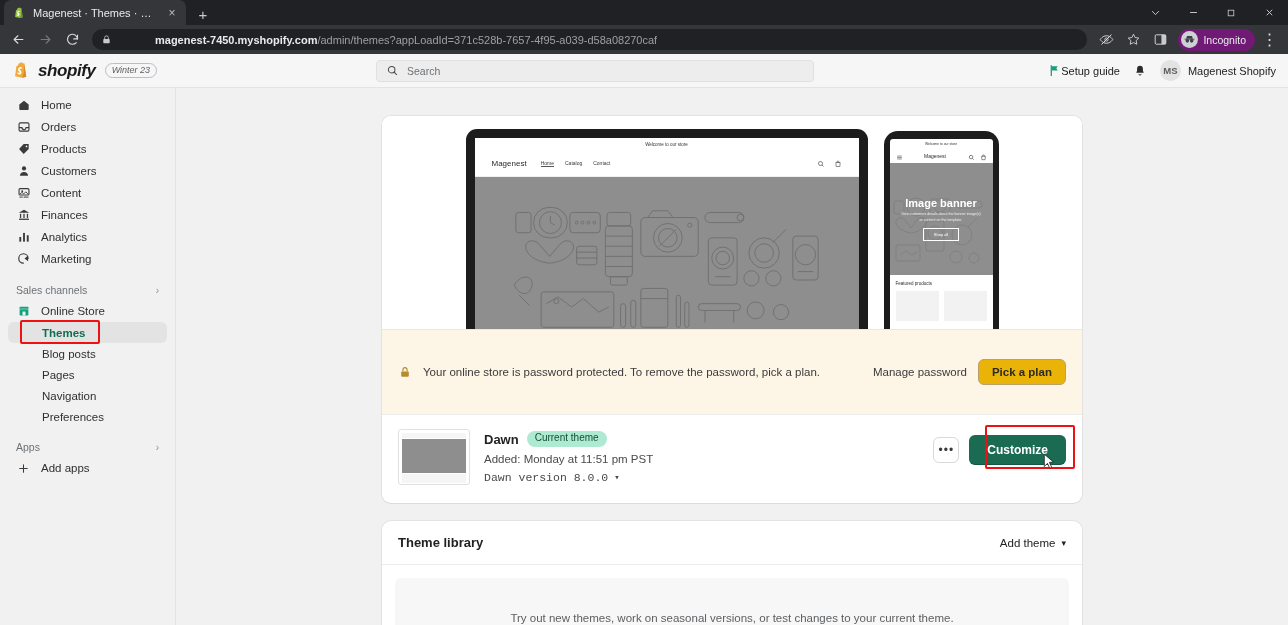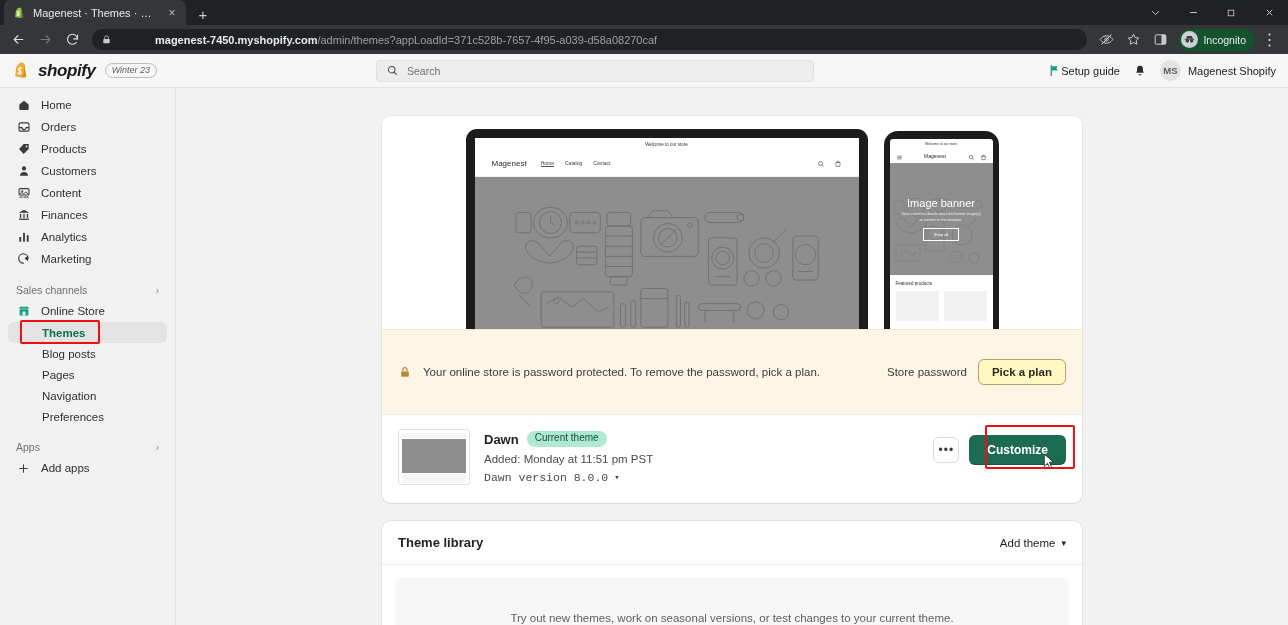--- a/index.html
+++ b/index.html
@@ -103,21 +103,21 @@
     font-size: 11px;
     color: #9aa0a6;
     white-space: nowrap;
     overflow: hidden;
   }
   .omni-url b { color: #e8eaed; font-weight: 700; margin-left: 36px; }
   .incognito-pill {
     display: flex;
     align-items: center;
     gap: 5px;
-    background: #14532d;
+    background: #701a75;
     border-radius: 12px;
     height: 22px;
     padding: 0 9px 0 3px;
     margin-left: 3px;
   }
   .incog-avatar {
     width: 17px; height: 17px;
     border-radius: 50%;
     background: #cdd0d4;
     display: flex; align-items: center; justify-content: center;
@@ -338,21 +338,21 @@
     background: #8e8e8e;
     display: flex;
     flex-direction: column;
     align-items: center;
     justify-content: center;
     gap: 3px;
     position: relative;
     overflow: hidden;
   }
   .ph-hero-title {
-    font-size: 11px; color: #fff; font-weight: 400;
+    font-size: 11px; color: #fff; font-weight: 700;
     position: relative; z-index: 2;
   }
   .ph-hero-sub {
     font-size: 3.6px; color: #f0f0f0; text-align: center;
     line-height: 1.5; width: 82px; position: relative; z-index: 2;
   }
   .ph-hero-btn {
     border: 0.7px solid #fff; color: #fff;
     font-size: 4px; padding: 3px 10px;
     margin-top: 2px; position: relative; z-index: 2;
@@ -370,21 +370,21 @@
     background: #fdf5e6;
     border-top: 1px solid #f2e6cd;
     display: flex;
     align-items: center;
     padding: 29px 16px;
     gap: 11px;
   }
   .banner-text { font-size: 11.5px; color: #3b3b3b; flex: 1; }
   .banner-link { font-size: 11.5px; color: #3b3b3b; }
   .banner-btn {
-    background: #fef9c3;
+    background: #eab308;
     border: 1px solid #b9a06a;
     border-radius: 6px;
     font-size: 11.5px;
     font-weight: 600;
     color: #2e2a20;
     padding: 6px 13px;
   }
 
   
   .theme-row {
@@ -882,21 +882,21 @@
         </div>
 
         <div class="banner">
           <span style="display:flex;align-items:center;">
             <svg viewBox="0 0 24 24" width="14" height="14">
                 <rect x="5.5" y="11" width="13" height="9" rx="1.6" fill="#b38d2e"></rect>
                 <path d="M8.5 11V8a3.5 3.5 0 017 0v3" stroke="#b38d2e" stroke-width="2" fill="none"></path>
               </svg>
           </span>
           <span class="banner-text">Your online store is password protected. To remove the password, pick a plan.</span>
-          <span class="banner-link">Store password</span>
+          <span class="banner-link">Manage password</span>
           <span class="banner-btn">Pick a plan</span>
         </div>
 
         <div class="theme-row">
           <div class="thumb">
             <div class="thumb-top"></div>
             <div class="thumb-mid"></div>
             <div class="thumb-bot"></div>
           </div>
           <div class="theme-info">

